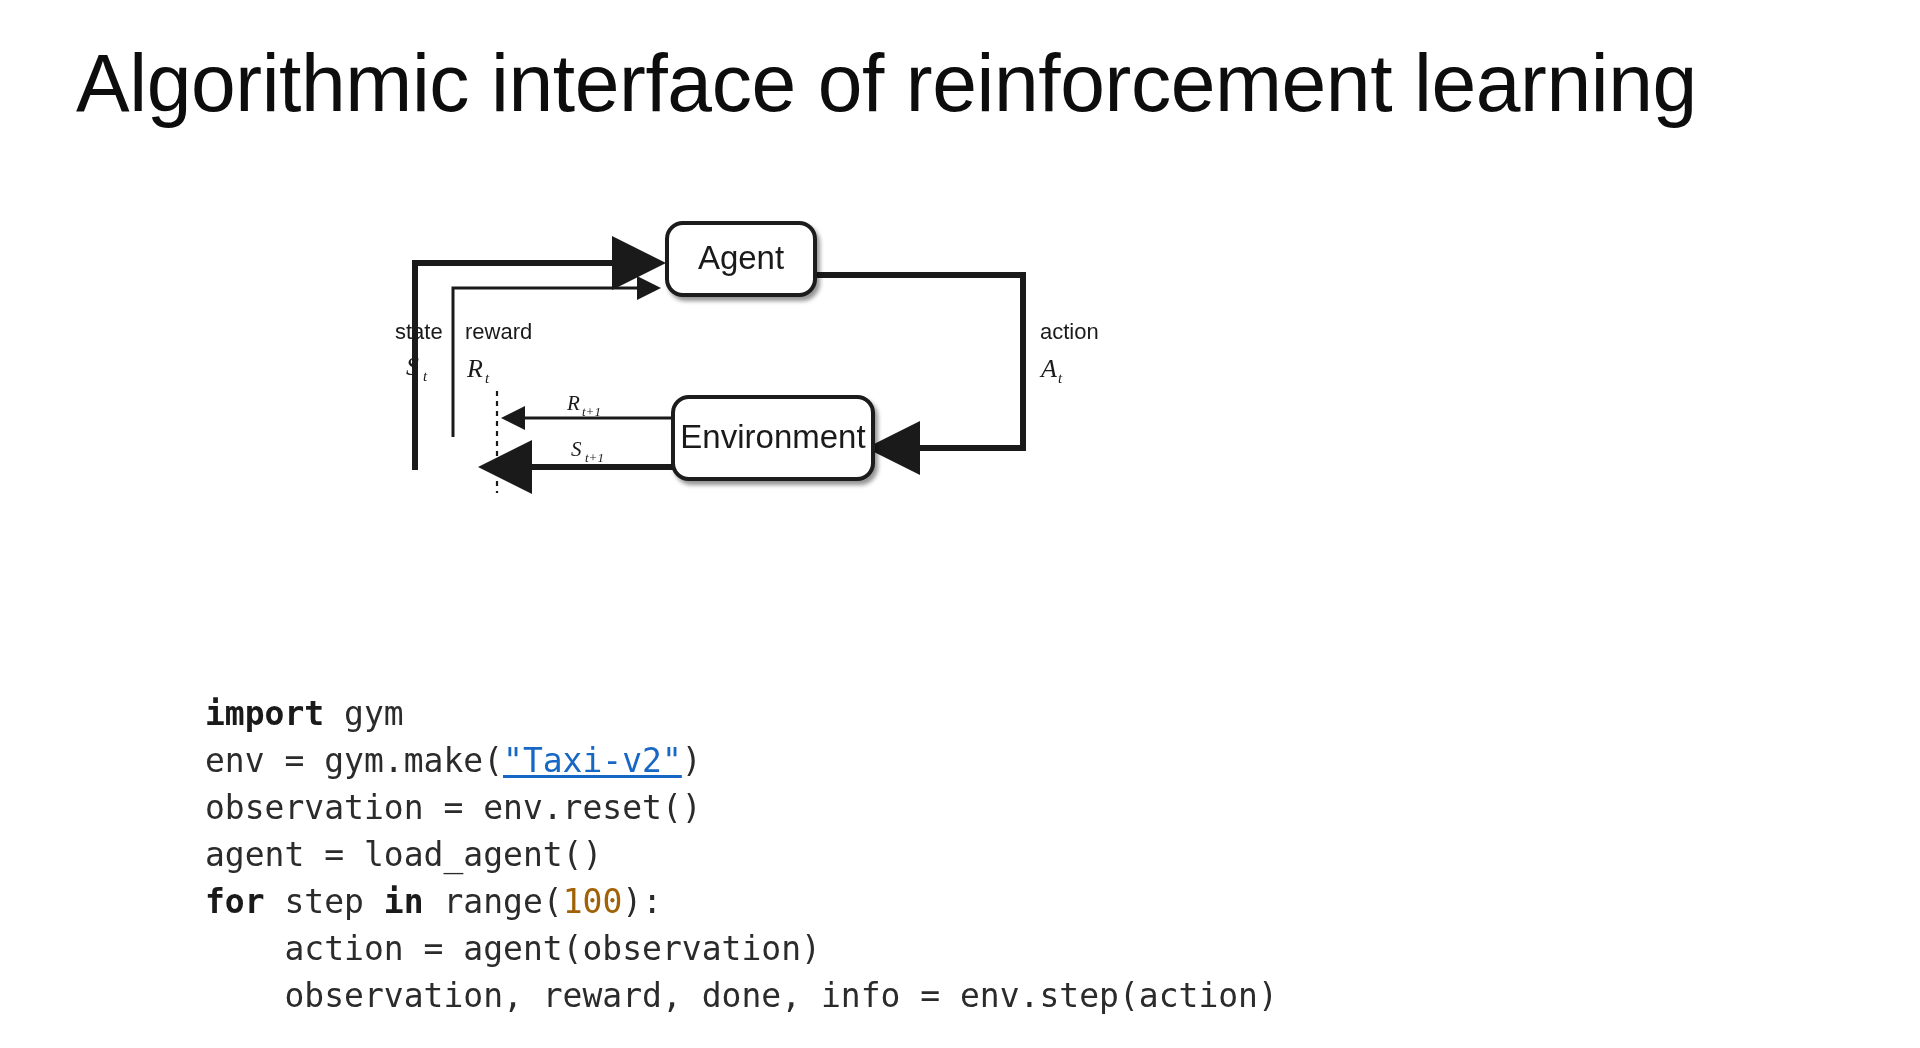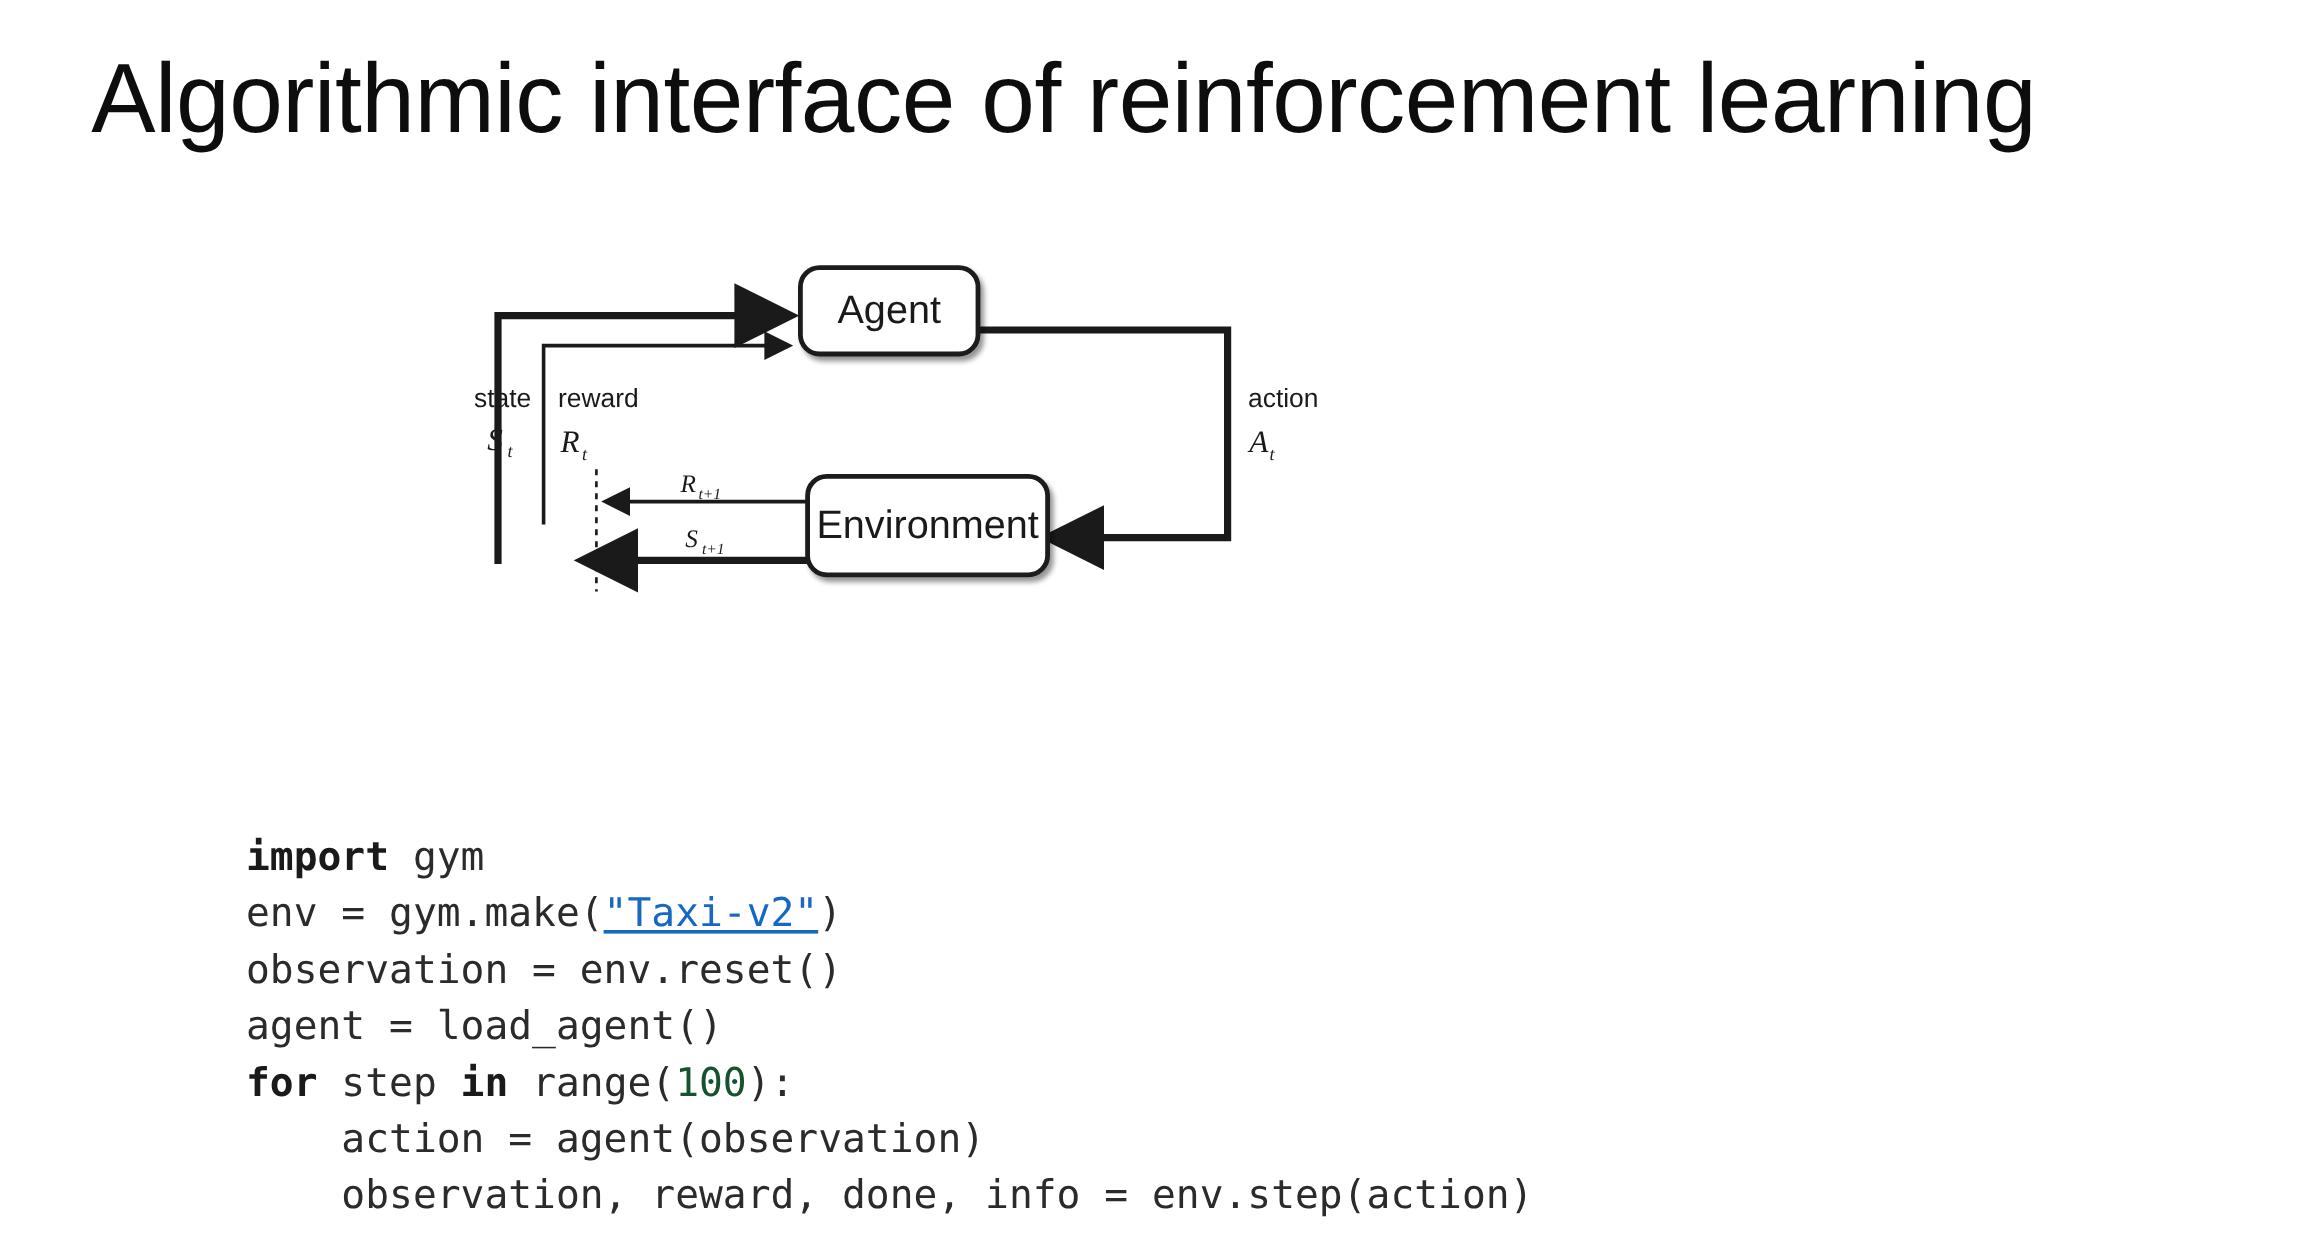--- a/index.html
+++ b/index.html
@@ -92,21 +92,21 @@
     line-height: 47px;
     color: #2b2b2b;
     white-space: pre;
     letter-spacing: 0px;
   }
   #code-block .kw {
     font-weight: bold;
     color: #1a1a1a;
   }
   #code-block .num {
-    color: #14532d;
+    color: #a16207;
   }
   #code-block .link {
     color: #1668c4;
     text-decoration: underline;
     text-underline-offset: 3px;
     cursor: pointer;
   }
   .code-line { display: block; }
 </style>
 </head>

